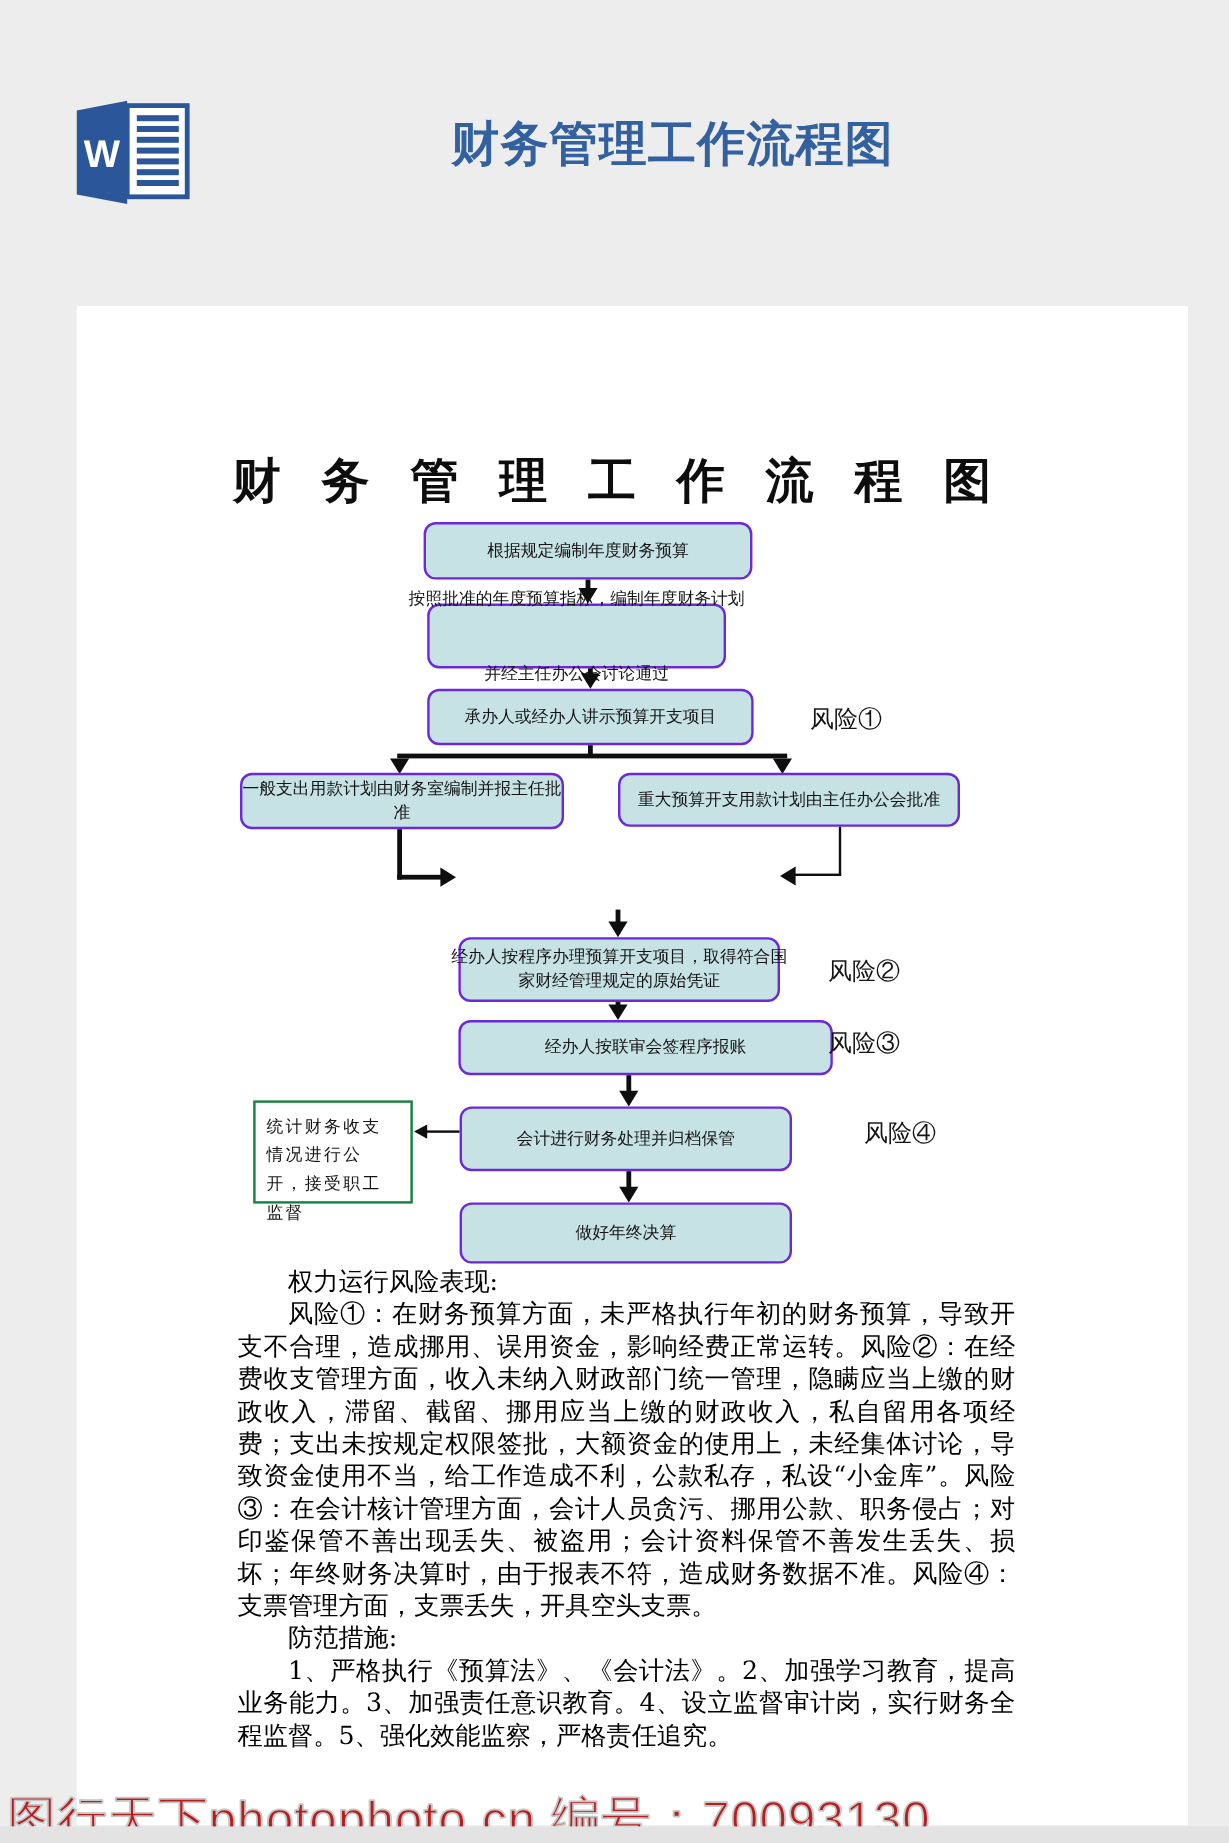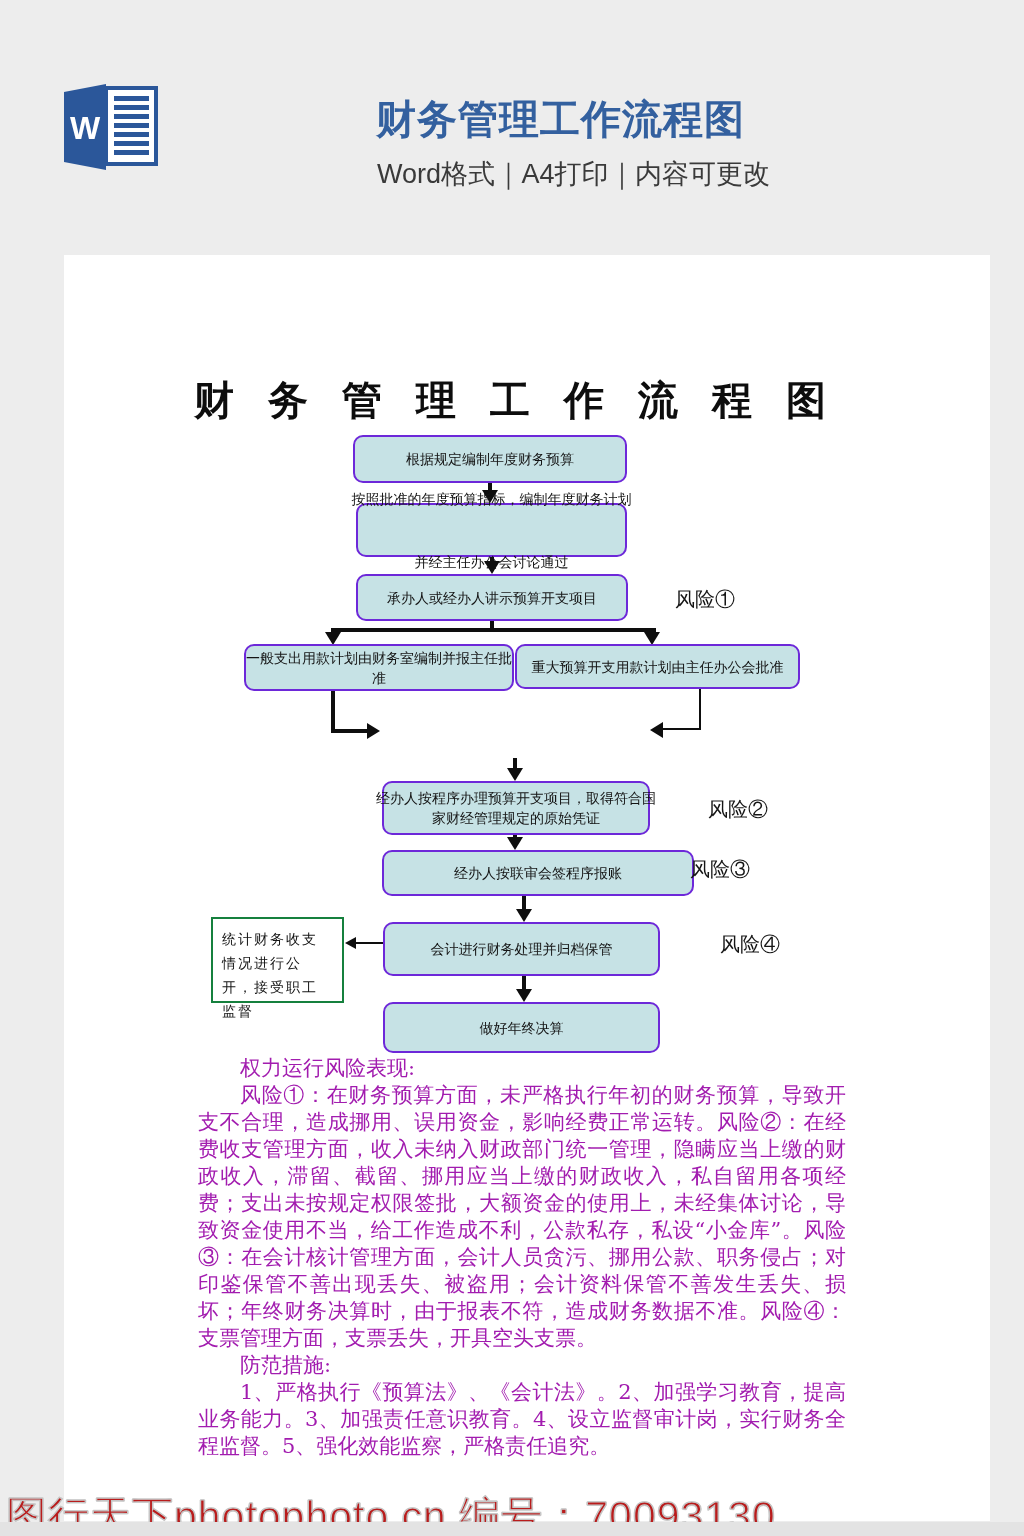--- a/index.html
+++ b/index.html
@@ -37,21 +37,21 @@
   .head-down{position:absolute;width:0;height:0;border-left:8px solid transparent;
              border-right:8px solid transparent;border-top:13px solid #0e0e0e;}
   .head-right{position:absolute;width:0;height:0;border-top:8px solid transparent;
               border-bottom:8px solid transparent;border-left:13px solid #0e0e0e;}
   .head-left{position:absolute;width:0;height:0;border-top:8px solid transparent;
              border-bottom:8px solid transparent;border-right:13px solid #0e0e0e;}
   .head-left.small{border-top-width:6px;border-bottom-width:6px;border-right-width:11px;}
 
   
   .bodytext{position:absolute;left:134px;top:800px;width:648px;
-            font-family:"DejaVu Serif",serif;font-size:21px;line-height:27px;color:#a21caf;
+            font-family:"DejaVu Serif",serif;font-size:21px;line-height:27px;color:#000000;
             text-align:justify;}
   .bodytext p{margin:0;text-indent:2em;}
 
   
   .watermark{position:absolute;left:6px;top:1489px;font-size:41px;color:#b91c1c;
              letter-spacing:1px;white-space:nowrap;
              -webkit-text-stroke:1.2px #c6c6c6;
              text-shadow:1px 0 #d2d2d2,-1px 0 #d2d2d2,0 1px #d2d2d2,0 -1px #d2d2d2;}
   .footer-strip{position:absolute;left:0;bottom:0;width:1024px;height:14px;background:#e3e3e3;}
 </style>
@@ -66,50 +66,49 @@
     <rect x="52" y="22" width="35" height="5" fill="#2b579a"></rect>
     <rect x="52" y="31" width="35" height="5" fill="#2b579a"></rect>
     <rect x="52" y="40" width="35" height="5" fill="#2b579a"></rect>
     <rect x="52" y="49" width="35" height="5" fill="#2b579a"></rect>
     <rect x="52" y="58" width="35" height="5" fill="#2b579a"></rect>
     <rect x="52" y="67" width="35" height="5" fill="#2b579a"></rect>
     <polygon points="2,9 44,1 44,87 2,79" fill="#2b579a"></polygon>
     <text x="23" y="56" font-size="32" font-weight="bold" fill="#ffffff" text-anchor="middle" font-family="Liberation Sans, sans-serif">W</text>
   </svg>
   <div class="hdr-title">财务管理工作流程图</div>
-  <div class="hdr-sub">Word格式｜A4打印｜内容可更改</div>
 
   <div class="page">
 
     <div class="flow-title">财务管理工作流程图</div>
 
     <div class="fbox" style="left:289px;top:180px;width:274px;height:48px;">
       <div>根据规定编制年度财务预算</div>
     </div>
     <div class="vline" style="left:424px;top:228px;height:8px;"></div>
     <div class="head-down" style="left:418px;top:235px;"></div>
 
-    <div class="fbox" style="left:292px;top:248px;width:271px;height:54px;gap:43px;">
+    <div class="fbox" style="left:292px;top:248px;width:249px;height:54px;gap:43px;">
       <div>按照批准的年度预算指标，编制年度财务计划</div>
       <div>并经主任办公会讨论通过</div>
     </div>
     <div class="vline" style="left:426px;top:302px;height:6px;"></div>
     <div class="head-down" style="left:420px;top:306px;"></div>
 
     <div class="fbox" style="left:292px;top:319px;width:272px;height:47px;">
       <div>承办人或经办人讲示预算开支项目</div>
     </div>
     <div class="risk" style="left:611px;top:331px;">风险①</div>
 
     <div class="vline" style="left:426px;top:366px;height:9px;"></div>
     <div class="hline" style="left:267px;top:373px;width:325px;"></div>
     <div class="head-down" style="left:261px;top:377px;"></div>
     <div class="head-down" style="left:580px;top:377px;"></div>
 
-    <div class="fbox" style="left:136px;top:389px;width:270px;height:47px;margin-left:44px;">
+    <div class="fbox" style="left:136px;top:389px;width:270px;height:47px;">
       <div>一般支出用款计划由财务室编制并报主任批</div>
       <div>准</div>
     </div>
     <div class="fbox" style="left:451px;top:389px;width:285px;height:45px;">
       <div>重大预算开支用款计划由主任办公会批准</div>
     </div>
 
     <div class="vline" style="left:267px;top:436px;height:42px;"></div>
     <div class="hline" style="left:267px;top:474px;width:38px;"></div>
     <div class="head-right" style="left:303px;top:468px;"></div>
@@ -118,21 +117,21 @@
     <div class="hline thin" style="left:597px;top:473px;width:40px;"></div>
     <div class="head-left" style="left:586px;top:467px;"></div>
 
     <div class="vline" style="left:449px;top:503px;height:12px;"></div>
     <div class="head-down" style="left:443px;top:513px;"></div>
 
     <div class="fbox" style="left:318px;top:526px;width:268px;height:54px;">
       <div>经办人按程序办理预算开支项目，取得符合国</div>
       <div>家财经管理规定的原始凭证</div>
     </div>
-    <div class="risk" style="left:644px;top:541px;">风险②</div>
+    <div class="risk" style="left:626px;top:541px;">风险②</div>
     <div class="vline" style="left:449px;top:580px;height:4px;"></div>
     <div class="head-down" style="left:443px;top:582px;"></div>
 
     <div class="fbox" style="left:318px;top:595px;width:312px;height:46px;">
       <div>经办人按联审会签程序报账</div>
     </div>
     <div class="risk" style="left:626px;top:601px;">风险③</div>
     <div class="vline" style="left:458px;top:641px;height:14px;"></div>
     <div class="head-down" style="left:452px;top:654px;"></div>
 

